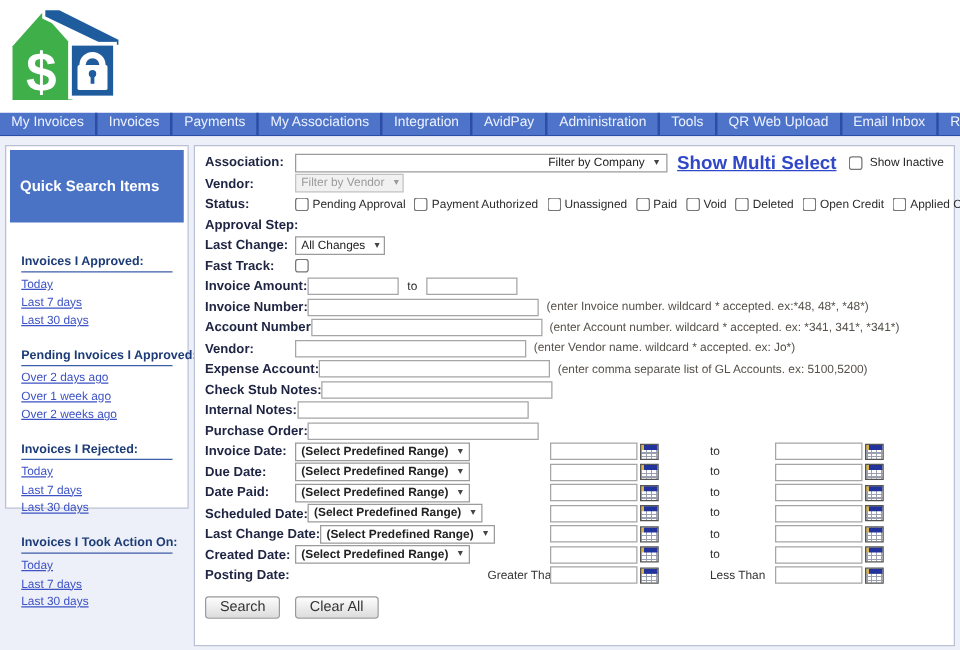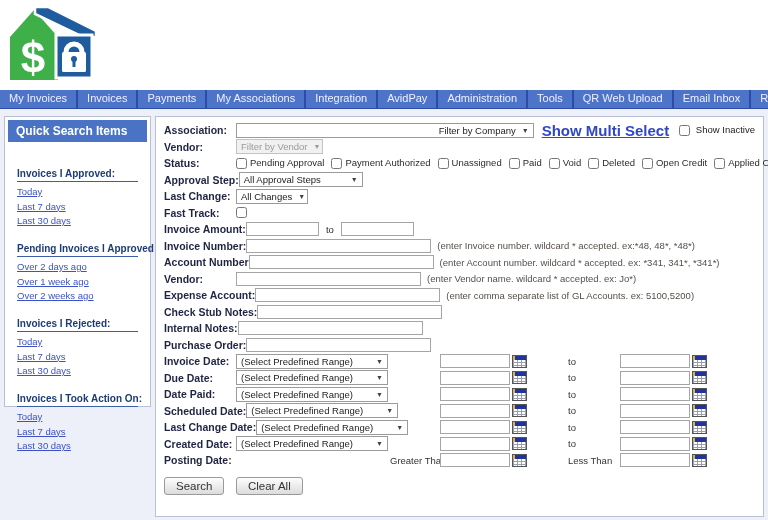--- a/index.html
+++ b/index.html
@@ -14,21 +14,21 @@
   .navbar { height:19px; background:#4e74ca; display:flex; align-items:stretch;
     border-bottom:1px solid #2c4da6; }
   .nav-tab { color:#eef2ff; font-size:11px; padding:2px 9px 0 9px; cursor:pointer;
     border-right:2px solid #2c4da6; white-space:nowrap; text-decoration:none; }
 
   
   .content { position:relative; height:411px; background:#edf0f8; }
 
   .panel { background:#fff; border:1px solid #b9c0d4; position:absolute; }
   .panel-hd { margin:3px; background:#4a73c6; color:#fff; font-weight:bold;
-    font-size:12px; padding:4px 8px; }
+    font-size:12px; padding:22px 8px; }
 
   
   .sidebar { left:4px; top:7px; width:147px; height:291px; }
   .sb-body { padding:2px 12px; }
   .sec { margin-top:17px; }
   .sec:first-child { margin-top:21px; }
   .sec-h { font-size:10px; font-weight:bold; color:#1d3c77; padding-bottom:2px;
     border-bottom:1px solid #3c5da8; margin-bottom:4px; white-space:nowrap; }
   .qlink { display:block; font-size:9.5px; color:#3d52c4; text-decoration:underline;
     margin:3.5px 0; cursor:pointer; }
@@ -43,21 +43,21 @@
   
   .selbox { display:inline-flex; align-items:center; justify-content:space-between;
     height:15px; border:1px solid #9b9b9b; background:#fff; padding:0 4px;
     font-size:9.5px; color:#222; cursor:pointer; }
   .selarrow { font-size:7px; color:#444; margin-left:6px; }
   .sel-assoc { width:328px;justify-content:flex-end; }
   .sel-vendor { width:87px; background:#f1f1f1; color:#9a9a9a; border-color:#c3c3c3; }
   .sel-vendor .selarrow { color:#9a9a9a; }
   .sel-approval { width:124px; }
   .sel-lastchange { width:72px; }
-  .sel-date { width:152px; }
+  .sel-date { width:140px;font-weight:bold; }
 
   
   .ti { height:14px; border:1px solid #a5a5a5; font-size:10px; padding:0 2px;
     font-family:"Liberation Sans", sans-serif; background:#fff; }
   .ti-wide { width:185px; }
   .ti-amt { width:73px; }
   .ti-date { width:70px; }
 
   .cb { width:11px; height:11px; margin:0 3px 0 0; vertical-align:middle; }
   .status-item { margin-right:7px; font-size:9.5px; color:#2b2b2b; }
@@ -187,24 +187,20 @@
         <span class="status-item"><input type="checkbox" class="cb" style=""><span>Paid</span></span>
         <span class="status-item"><input type="checkbox" class="cb" style=""><span>Void</span></span>
         <span class="status-item"><input type="checkbox" class="cb" style=""><span>Deleted</span></span>
         <span class="status-item"><input type="checkbox" class="cb" style=""><span>Open Credit</span></span>
         <span class="status-item"><input type="checkbox" class="cb" style=""><span>Applied Credit</span></span>
 
       </div>
 
       <div class="row">
         <span class="lbl">Approval Step:</span>
-        <span class="selbox sel-approval">
-          <span>All Approval Steps</span>
-          <span class="selarrow">▼</span>
-        </span>
       </div>
 
       <div class="row">
         <span class="lbl">Last Change:</span>
         <span class="selbox sel-lastchange">
           <span>All Changes</span>
           <span class="selarrow">▼</span>
         </span>
       </div>
 

